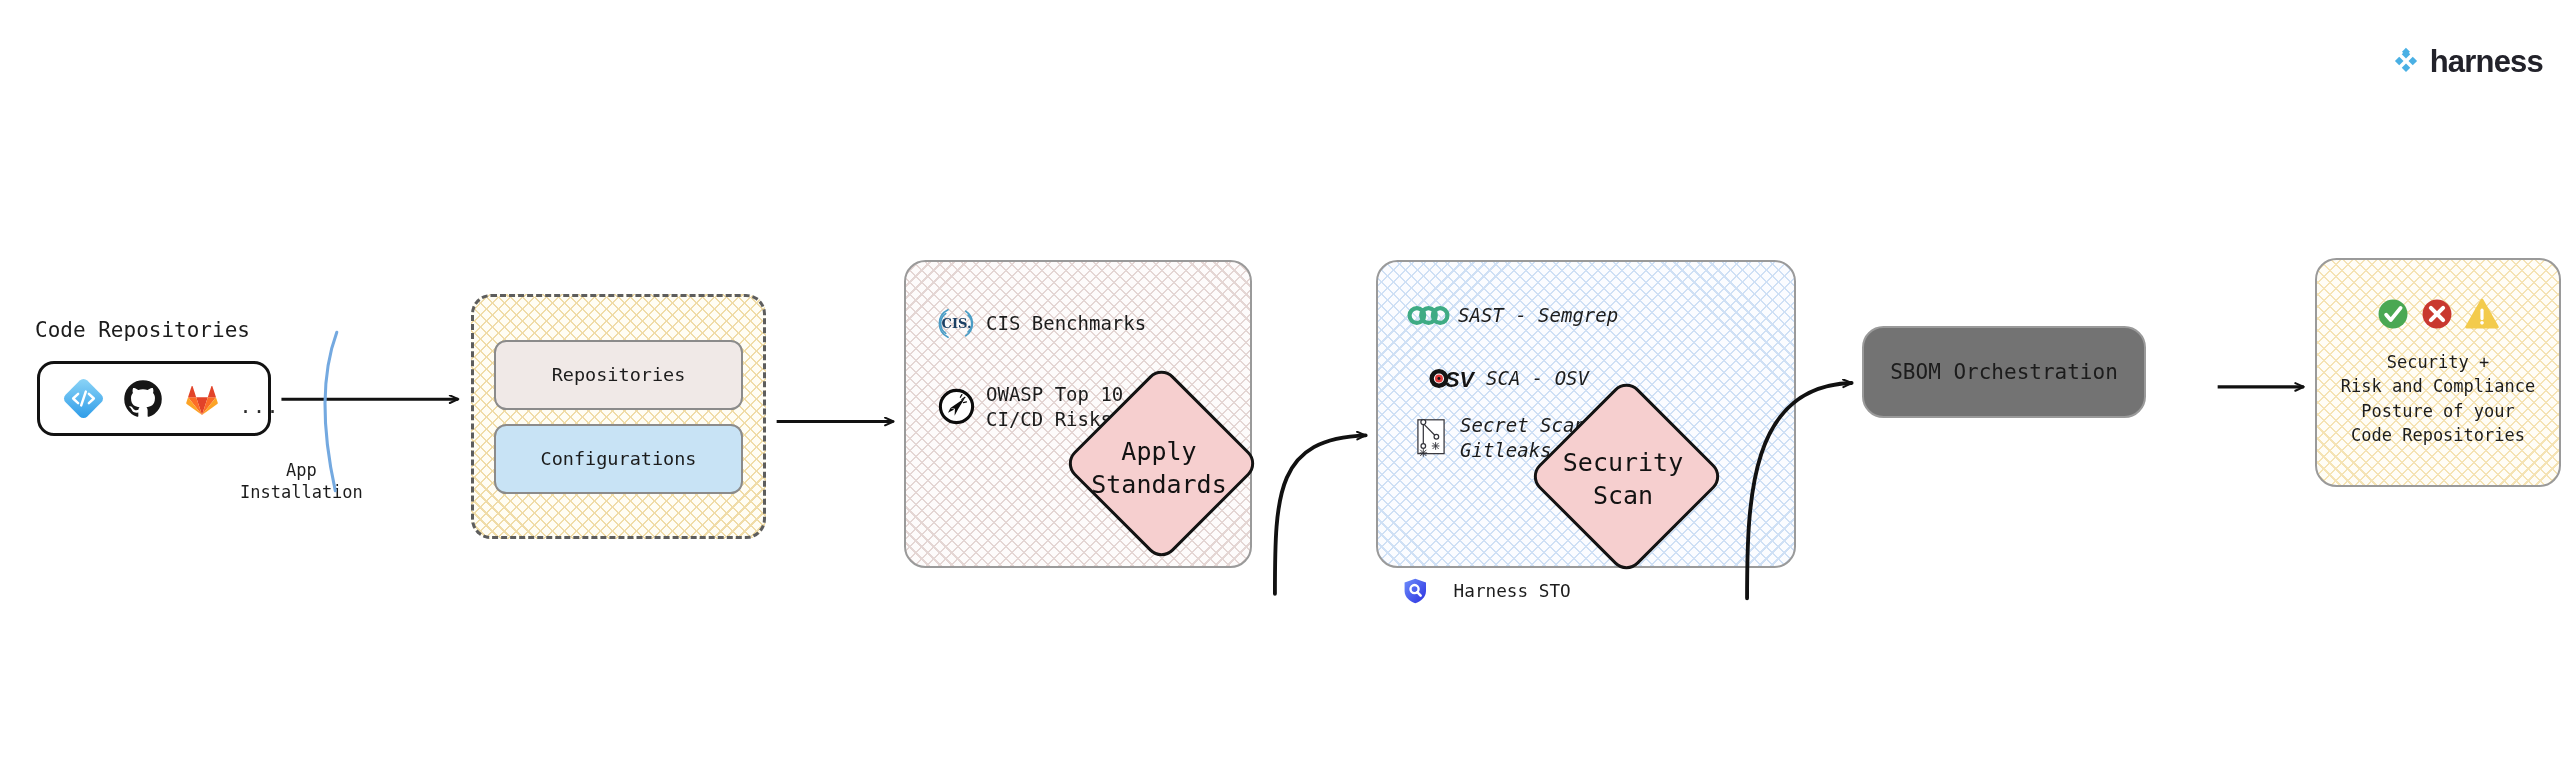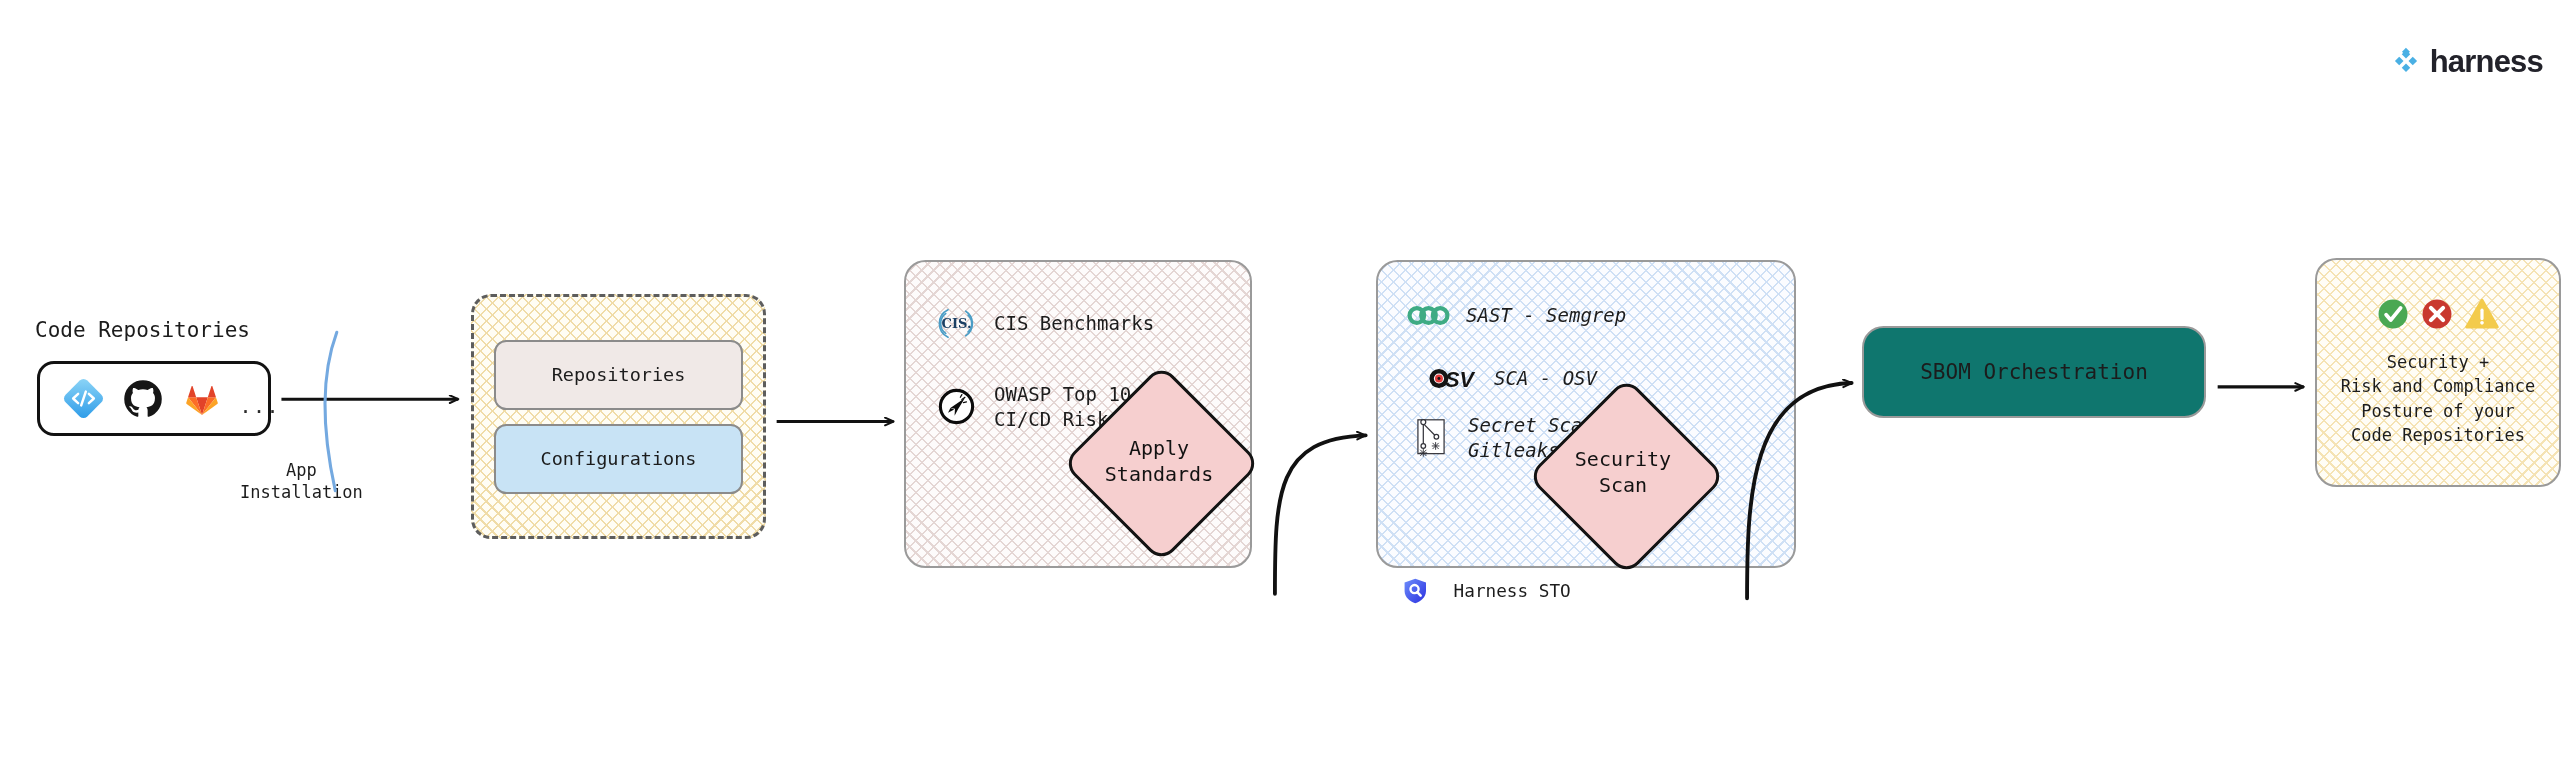--- a/index.html
+++ b/index.html
@@ -45,43 +45,43 @@
   #cis-card{left:904px;top:260px;width:348px;height:308px;
       background-color:#fdfbfb;
       background-image:
         repeating-linear-gradient(45deg,transparent 0 7px,#e4d6d4 7px 8.5px),
         repeating-linear-gradient(-45deg,transparent 0 7px,#e4d6d4 7px 8.5px);}
   #scan-card{left:1376px;top:260px;width:420px;height:308px;
       background-color:#fbfcff;
       background-image:
         repeating-linear-gradient(45deg,transparent 0 7px,#cfe0f5 7px 8.5px),
         repeating-linear-gradient(-45deg,transparent 0 7px,#cfe0f5 7px 8.5px); font-style: italic;}
-  #sbom-card{left:1862px;top:326px;width:344px;height:92px;background:#0f766e;}
+  #sbom-card{left:1862px;top:326px;width:284px;height:92px;background:#737373;}
   #result-card{left:2315px;top:258px;width:246px;height:229px;
       background-color:#fffdf6;
       background-image:
         repeating-linear-gradient(45deg,transparent 0 7px,#f5e3b4 7px 8.5px),
         repeating-linear-gradient(-45deg,transparent 0 7px,#f5e3b4 7px 8.5px);}
 
-  .row{position:absolute;display:flex;align-items:center;gap:16px;}
+  .row{position:absolute;display:flex;align-items:center;gap:8px;}
   .row .ico{width:43px;height:43px;flex:0 0 43px;display:flex;
       align-items:center;justify-content:center;}
 
   #sbom-card .center{width:100%;height:100%;display:flex;align-items:center;
       justify-content:center;font-size:21px;color:#1c1c1c;}
 
   #result-card .stack{width:100%;height:100%;display:flex;flex-direction:column;
       align-items:center;justify-content:center;gap:20px;}
   #result-icons{display:flex;gap:12.3px;align-items:center;}
   #result-text{font-size:17px;color:#1c1c1c;text-align:center;line-height:1.42;white-space:pre;}
 
   
   .diamond{position:absolute;width:135px;height:135px;background:#f6cfcf;
       border:3.8px solid #131313;border-radius:17px;transform:rotate(45deg);}
-  .diamond-text{position:absolute;width:200px;text-align:center;font-size:20px;
+  .diamond-text{position:absolute;width:200px;text-align:center;font-size:25px;
       color:#121212;line-height:1.32;white-space:pre;}
   #apply-standards-diamond{left:537px;top:-68px;}
   #security-scan-diamond{left:764px;top:-63px;}
 
   
   #harness-sto{left:1403px;top:578px;display:flex;align-items:center;gap:26px;}
   #harness-sto .t{font-size:17.7px;color:#1c1c1c;}
 
   svg{display:block;overflow:visible;}
   #wires{position:absolute;left:0;top:0;width:2576px;height:783px;pointer-events:none;}

